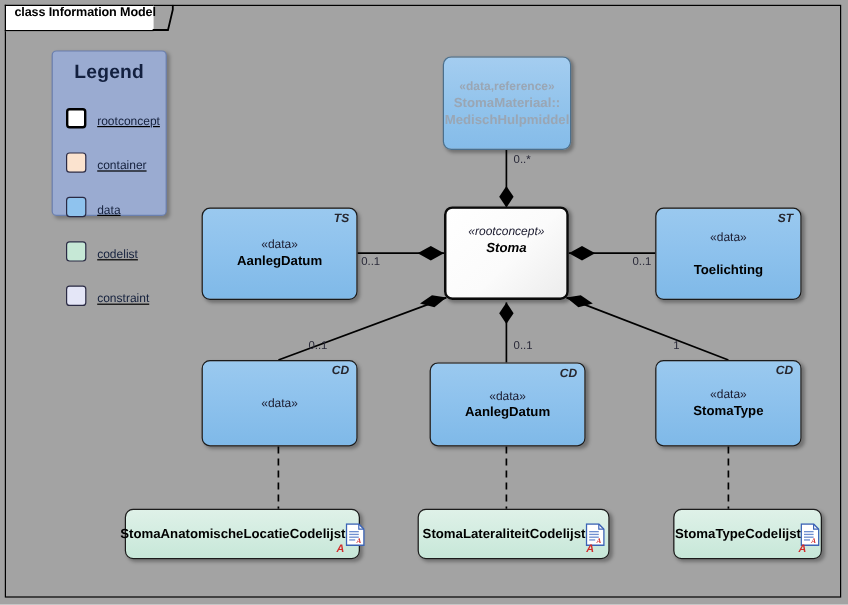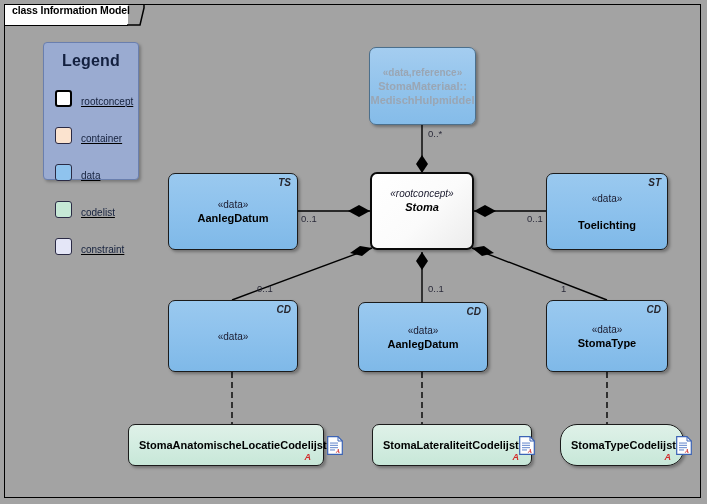--- a/index.html
+++ b/index.html
@@ -123,23 +123,22 @@
   .n-ref .stereo, .n-ref .cname {
     color: #9aa6b4;
     font-weight: bold;
   }
   .n-ref .stereo { font-weight: bold; text-align: center; }
   
   .n-code {
     border: 1.3px solid #1b1b1b;
     background: linear-gradient(to bottom, #dff1e8 0%, #d2ece0 55%, #c7e7d8 100%);
     flex-direction: row;
-    justify-content: flex-start;
+    justify-content: center;
     align-items: center;
-    margin-left: 24px;
   }
   .n-code .cname {
     flex: 1;
     text-align: center;
     padding-left: 10px;
   }
   .doc-icon {
     width: 16px;
     height: 19px;
     margin-right: 10px;
@@ -355,21 +354,21 @@
       <polyline points="11,0.7 11,5 15.3,5" fill="none" stroke="#3b63b5" stroke-width="1"></polyline>
       <rect x="3" y="6.5" width="8" height="1.1" fill="#6f8fd0"></rect>
       <rect x="3" y="8.8" width="8" height="1.1" fill="#6f8fd0"></rect>
       <rect x="3" y="11.1" width="8" height="1.1" fill="#6f8fd0"></rect>
       <rect x="3" y="13.4" width="5" height="1.1" fill="#6f8fd0"></rect>
       <text x="9" y="16.8" font-size="6" font-style="italic" font-weight="bold" fill="#d22b2b" font-family="Liberation Serif, serif">A</text>
     </svg>
     <span class="a-mark">A</span>
   </div>
 
-  <div class="node n-code" style="left:536px; top:424px; width:124px; height:42px;border-radius:17px;">
+  <div class="node n-code" style="left:561px; top:424px; width:124px; height:42px;">
     <span class="cname">StomaTypeCodelijst</span>
     <svg class="doc-icon" viewBox="0 0 16 19">
       <polygon points="0.7,0.7 11,0.7 15.3,5 15.3,18.3 0.7,18.3" fill="#ffffff" stroke="#3b63b5" stroke-width="1.2"></polygon>
       <polyline points="11,0.7 11,5 15.3,5" fill="none" stroke="#3b63b5" stroke-width="1"></polyline>
       <rect x="3" y="6.5" width="8" height="1.1" fill="#6f8fd0"></rect>
       <rect x="3" y="8.8" width="8" height="1.1" fill="#6f8fd0"></rect>
       <rect x="3" y="11.1" width="8" height="1.1" fill="#6f8fd0"></rect>
       <rect x="3" y="13.4" width="5" height="1.1" fill="#6f8fd0"></rect>
       <text x="9" y="16.8" font-size="6" font-style="italic" font-weight="bold" fill="#d22b2b" font-family="Liberation Serif, serif">A</text>
     </svg>

